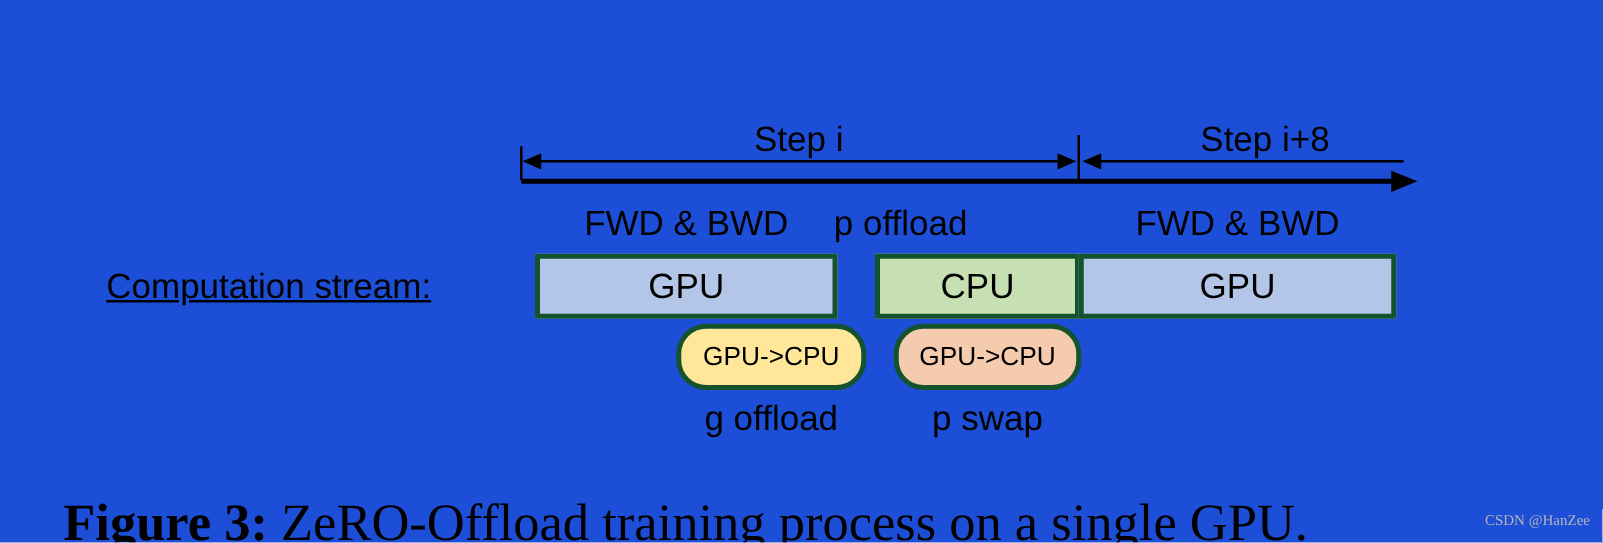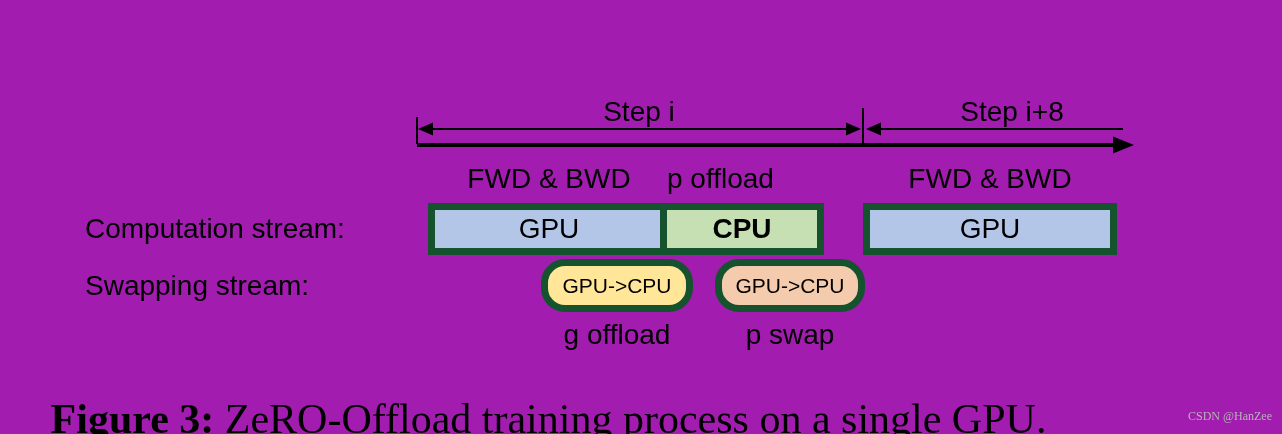--- a/index.html
+++ b/index.html
@@ -1,33 +1,33 @@
 <!DOCTYPE html>
 <html><head>
 <meta charset="utf-8">
 <style>
   html,body{margin:0;padding:0;background:#ffffff;}
   .page{
     position:relative;
     width:1282px;height:434px;
-    background:#a21caf;
+    background:#1d4ed8;
     overflow:hidden;
     font-family:"Liberation Sans", sans-serif;
     color:#000000;
   }
   .abs{position:absolute;}
   .dlabel{
     font-size:28px;line-height:32px;
     white-space:nowrap;color:#000;
   }
   .centered{text-align:center;}
   .box{
     position:absolute;
     box-sizing:border-box;
-    border:7px solid #14532d;
+    border:4px solid #14532d;
     display:flex;align-items:center;justify-content:center;
     font-size:28px;color:#000;
   }
   .swapbox{font-size:21px;border-radius:24px;}
   svg .stroke{stroke:#000;fill:none;}
   svg .fill{fill:#000;stroke:none;}
   .caption{
     position:absolute;left:0;top:396px;width:1097px;
     text-align:center;
     font-family:"Liberation Serif", serif;
@@ -64,33 +64,32 @@
     <path class="fill" d="M468,35 L483,28.5 L483,41.5 Z"></path>
 
     <line class="stroke" x1="19" y1="51" x2="718" y2="51" stroke-width="4"></line>
     <path class="fill" d="M736,51 L715,42.5 L715,59.5 Z"></path>
   </svg>
 
   <div class="abs dlabel centered" style="left:428px;top:163px;width:242px;">FWD &amp; BWD</div>
   <div class="abs dlabel" style="left:667px;top:163px;">p offload</div>
   <div class="abs dlabel centered" style="left:863px;top:163px;width:254px;">FWD &amp; BWD</div>
 
-  <div class="abs dlabel" style="left:85px;top:213px;">Computation stream:</div>
+  <div class="abs dlabel" style="left:85px;top:213px;text-decoration:underline;">Computation stream:</div>
 
   <div class="box" style="left: 428px; top: 203px; width: 242px; height: 52px; background-color: rgb(180, 198, 231);">
     <span>GPU</span>
   </div>
-  <div class="box" style="left: 660px; top: 203px; width: 164px; height: 52px; background-color: rgb(198, 224, 180); font-weight: bold;">
+  <div class="box" style="left: 700px; top: 203px; width: 164px; height: 52px; background-color: rgb(198, 224, 180);">
     <span>CPU</span>
   </div>
   <div class="box" style="left: 863px; top: 203px; width: 254px; height: 52px; background-color: rgb(180, 198, 231);">
     <span>GPU</span>
   </div>
 
-  <div class="abs dlabel" style="left:85px;top:270px;">Swapping stream:</div>
 
   <div class="box swapbox" style="left: 541px; top: 259px; width: 152px; height: 53px; background-color: rgb(255, 230, 153);">
     <span>GPU-&gt;CPU</span>
   </div>
   <div class="box swapbox" style="left: 715px; top: 259px; width: 150px; height: 53px; background-color: rgb(245, 203, 173);">
     <span>GPU-&gt;CPU</span>
   </div>
 
   <div class="abs dlabel centered" style="left:541px;top:319px;width:152px;">g offload</div>
   <div class="abs dlabel centered" style="left:715px;top:319px;width:150px;">p swap</div>

